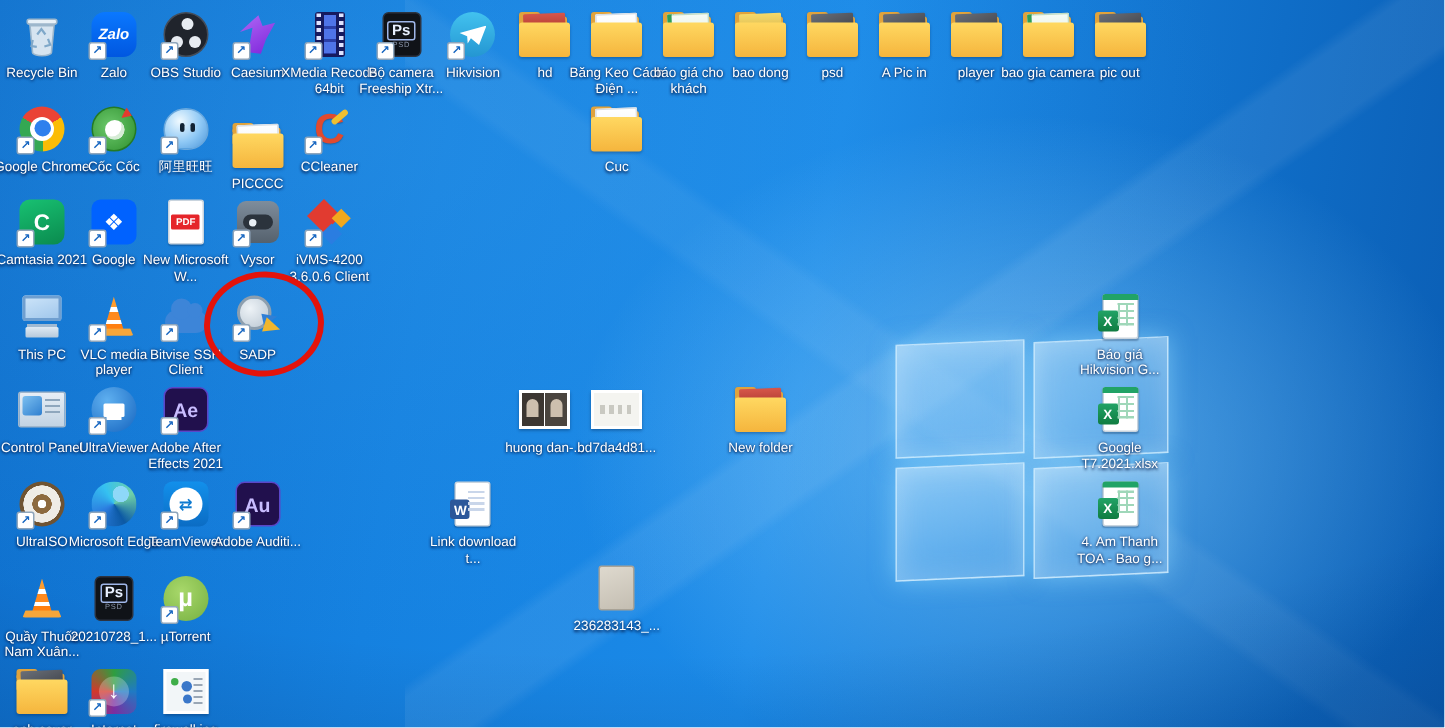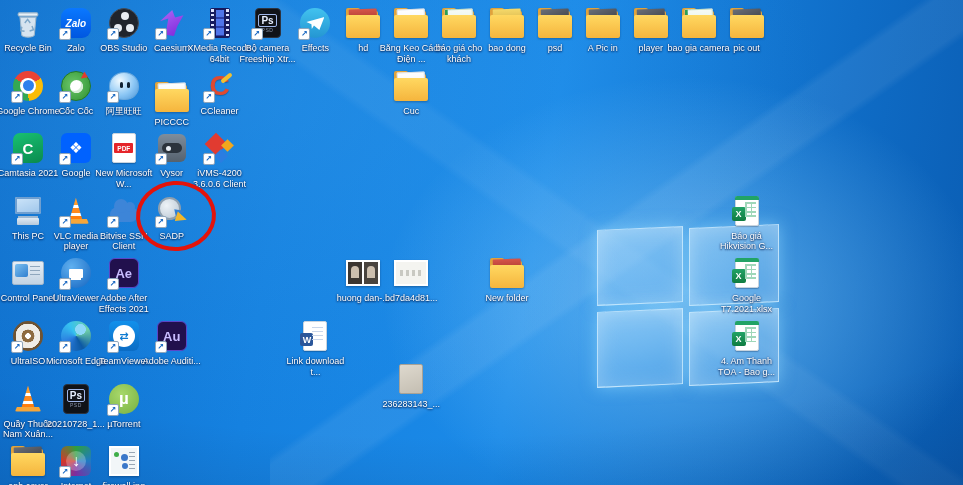--- a/index.html
+++ b/index.html
@@ -241,21 +241,21 @@
         </div>
         <div class="label">Bộ camera Freeship Xtr...</div>
       </div>
       <div class="desktop-icon" style="left: 291.4px; top: 6px;">
         <div class="glyph">
           <span class="g-telegram">
             <i></i>
           </span>
           <span class="sc">↗</span>
         </div>
-        <div class="label">Effects</div>
+        <div class="label">Hikvision</div>
       </div>
       <div class="desktop-icon" style="left: 339.3px; top: 6px;">
         <div class="glyph">
           <span class="g-folder t-imgred">
             <i class="tab"></i>
             <i class="content"></i>
             <i class="front"></i>
           </span>
         </div>
         <div class="label">hd</div>
@@ -603,21 +603,21 @@
         </div>
         <div class="label">20210728_1...</div>
       </div>
       <div class="desktop-icon" style="left: 99.8px; top: 381.6px;">
         <div class="glyph">
           <span class="g-ut">µ</span>
           <span class="sc">↗</span>
         </div>
         <div class="label">µTorrent</div>
       </div>
-      <div class="desktop-icon" style="left: 387.2px; top: 362px;">
+      <div class="desktop-icon" style="left: 387.2px; top: 375px;">
         <div class="glyph">
           <span class="g-grey"></span>
         </div>
         <div class="label">236283143_...</div>
       </div>
       <div class="desktop-icon" style="left: 4px; top: 444.2px;">
         <div class="glyph">
           <span class="g-folder t-dark">
             <i class="tab"></i>
             <i class="content"></i>

